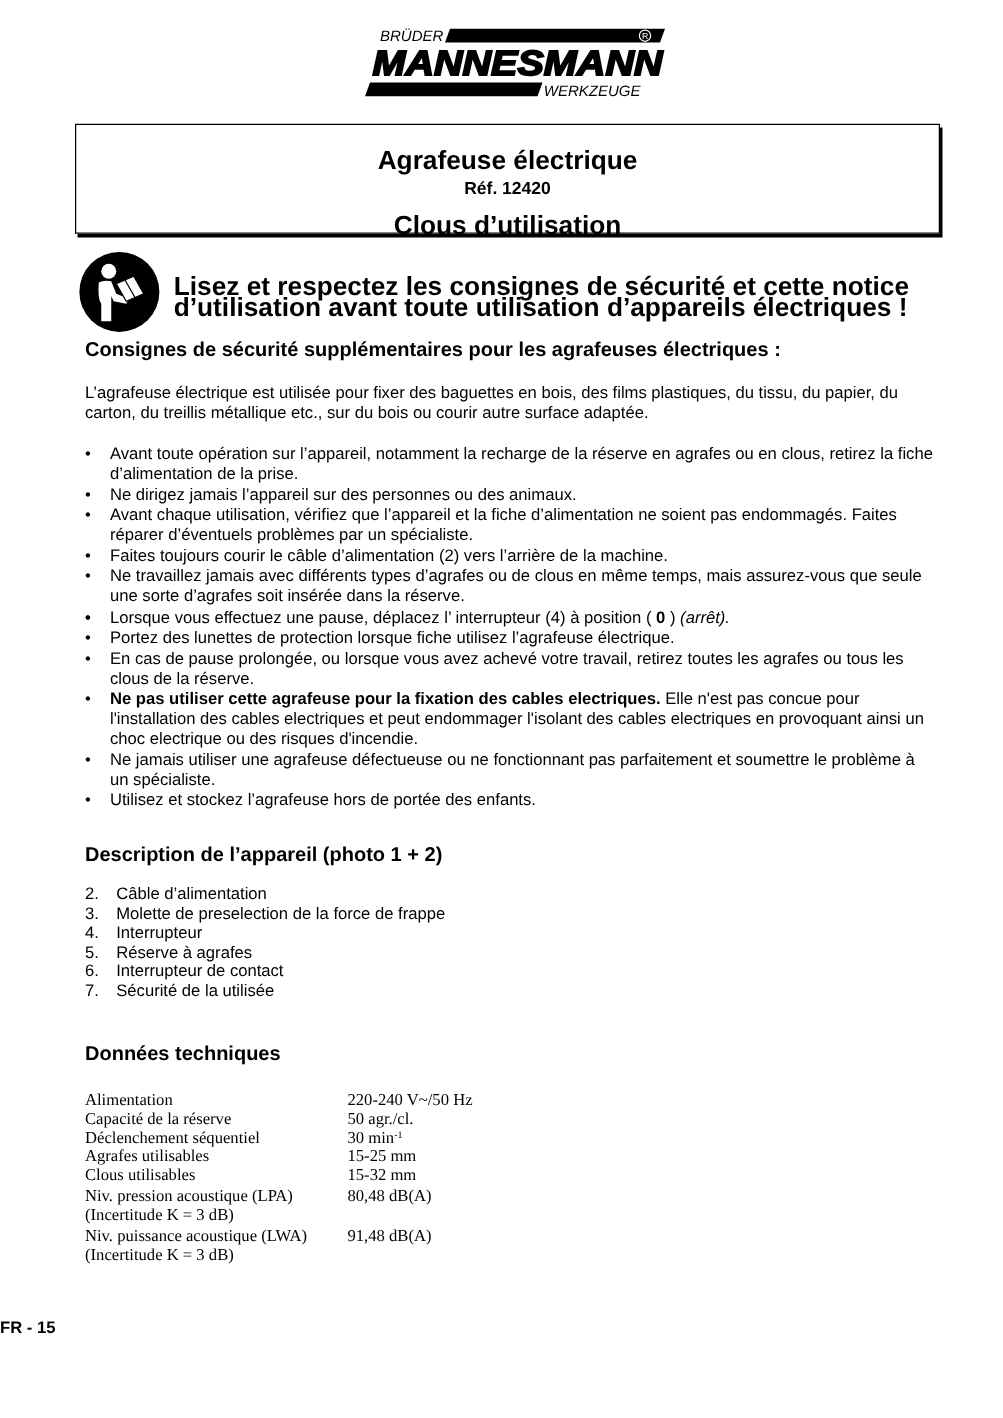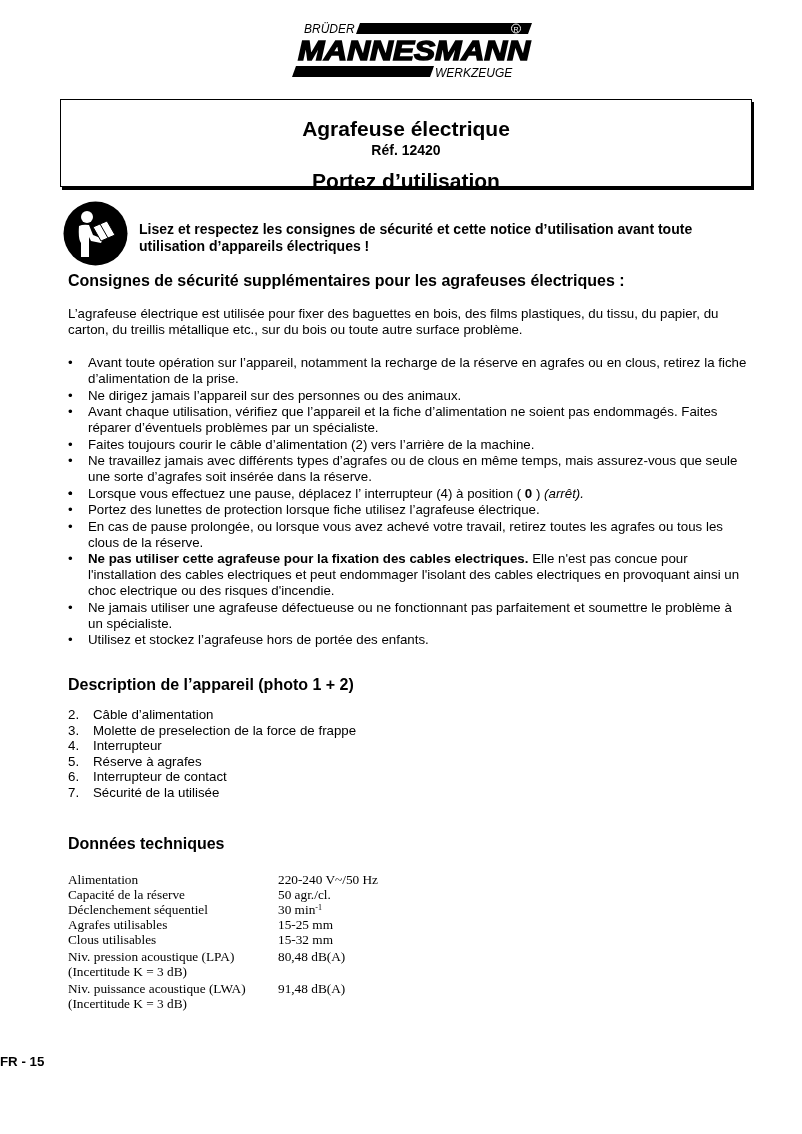--- a/index.html
+++ b/index.html
@@ -3,21 +3,21 @@
 <meta charset="utf-8">
 <style>
   html, body { margin: 0; padding: 0; background: #ffffff; }
   body { width: 802px; height: 1134px; position: relative; font-family: "Liberation Sans", sans-serif; color: #000; overflow: hidden; }
   .logo { position: absolute; left: 288px; top: 20px; width: 248px; height: 62px; }
   .title-box { position: absolute; left: 60px; top: 99px; width: 690px; height: 86px; border: 1.5px solid #000; box-shadow: 2px 3px 0 #000; text-align: center; }
   .title-main { font-size: 21px; font-weight: bold; margin-top: 17px; line-height: 24px; }
   .title-ref { font-size: 14px; font-weight: bold; line-height: 18px; }
   .title-sub { font-size: 21px; font-weight: bold; margin-top: 10px; line-height: 24px; }
   .warn-icon { position: absolute; left: 63px; top: 201px; width: 65px; height: 65px; }
-  .warn-text { position: absolute; left: 139px; top: 221px; width: 620px; font-size: 14px; font-weight: bold; line-height: 17px; }
+  .warn-text { position: absolute; left: 139px; top: 221px; width: 620px; font-size: 21px; font-weight: bold; line-height: 17px; }
   .h2 { position: absolute; left: 68px; font-size: 16px; font-weight: bold; }
   .para { position: absolute; left: 68px; width: 680px; font-size: 13.3px; line-height: 16px; }
   ul.bullets { position: absolute; left: 68px; top: 355px; width: 680px; margin: 0; padding: 0; list-style: none; font-size: 13.3px; line-height: 16px; }
   ul.bullets li { position: relative; padding-left: 20px; margin-bottom: 0.5px; }
   ul.bullets li .dot { position: absolute; left: 0; top: 0; }
   ol.desc { position: absolute; left: 68px; top: 707px; margin: 0; padding: 0; list-style: none; font-size: 13.3px; line-height: 15.5px; }
   ol.desc li span.num { display: inline-block; width: 25px; }
   table.tech { position: absolute; left: 68px; top: 872px; border-collapse: collapse; font-size: 13.3px; line-height: 15px; font-family: Liberation Serif, serif; }
   table.tech td { padding: 0; vertical-align: top; }
   table.tech td.k { width: 210px; }
@@ -39,36 +39,36 @@
     <text x="10" y="40" font-family="Liberation Sans, sans-serif" font-weight="bold" font-style="italic" font-size="28" textLength="232" lengthAdjust="spacingAndGlyphs" fill="#000" stroke="#000" stroke-width="1.5">MANNESMANN</text>
 
     <polygon points="8,46 146,46 142,57 4,57" fill="#000"></polygon>
     <text x="147" y="57" font-family="Liberation Sans, sans-serif" font-style="italic" font-size="12" fill="#000">WERKZEUGE</text>
   </svg>
 </div>
 
 <div class="title-box">
   <div class="title-main">Agrafeuse électrique</div>
   <div class="title-ref">Réf. 12420</div>
-  <div class="title-sub">Portez d’utilisation</div>
+  <div class="title-sub">Clous d’utilisation</div>
 </div>
 
 <div class="warn-icon">
   <svg width="65" height="65" viewBox="0 0 65 65">
     <circle cx="32.5" cy="32.5" r="32" fill="#000"></circle>
     <circle cx="24" cy="16" r="6" fill="#fff"></circle>
     <path d="M16 25 Q20 23 26 24 L30 34 L40 38 L38 42 L28 40 L26 36 L26 56 L18 56 L18 42 Q15 38 16 25 Z" fill="#fff"></path>
     <polygon points="30,26 44,20 52,34 38,40" fill="#fff" stroke="#000" stroke-width="1"></polygon>
     <line x1="37" y1="23" x2="45" y2="37" stroke="#000" stroke-width="1"></line>
   </svg>
 </div>
 <div class="warn-text">Lisez et respectez les consignes de sécurité et cette notice d’utilisation avant toute utilisation d’appareils électriques !</div>
 
 <div class="h2" style="top:272px;">Consignes de sécurité supplémentaires pour les agrafeuses électriques :</div>
-<div class="para" style="top:306px;">L’agrafeuse électrique est utilisée pour fixer des baguettes en bois, des films plastiques, du tissu, du papier, du carton, du treillis métallique etc., sur du bois ou toute autre surface problème.</div>
+<div class="para" style="top:306px;">L’agrafeuse électrique est utilisée pour fixer des baguettes en bois, des films plastiques, du tissu, du papier, du carton, du treillis métallique etc., sur du bois ou courir autre surface adaptée.</div>
 
 <ul class="bullets">
   <li><span class="dot">•</span><span>Avant toute opération sur l’appareil, notamment la recharge de la réserve en agrafes ou en clous, retirez la fiche d’alimentation de la prise.</span></li>
   <li><span class="dot">•</span><span>Ne dirigez jamais l’appareil sur des personnes ou des animaux.</span></li>
   <li><span class="dot">•</span><span>Avant chaque utilisation, vérifiez que l’appareil et la fiche d’alimentation ne soient pas endommagés. Faites réparer d’éventuels problèmes par un spécialiste.</span></li>
   <li><span class="dot">•</span><span>Faites toujours courir le câble d’alimentation (2) vers l’arrière de la machine.</span></li>
   <li><span class="dot">•</span><span>Ne travaillez jamais avec différents types d’agrafes ou de clous en même temps, mais assurez-vous que seule une sorte d’agrafes soit insérée dans la réserve.</span></li>
   <li><span class="dot">•</span></li>
   <li><span class="dot">•</span><span>Lorsque vous effectuez une pause, déplacez l’ interrupteur (4) à position ( </span><b>0</b><span> ) </span><i>(arrêt).</i></li>
   <li><span class="dot">•</span><span>Portez des lunettes de protection lorsque fiche utilisez l’agrafeuse électrique.</span></li>

